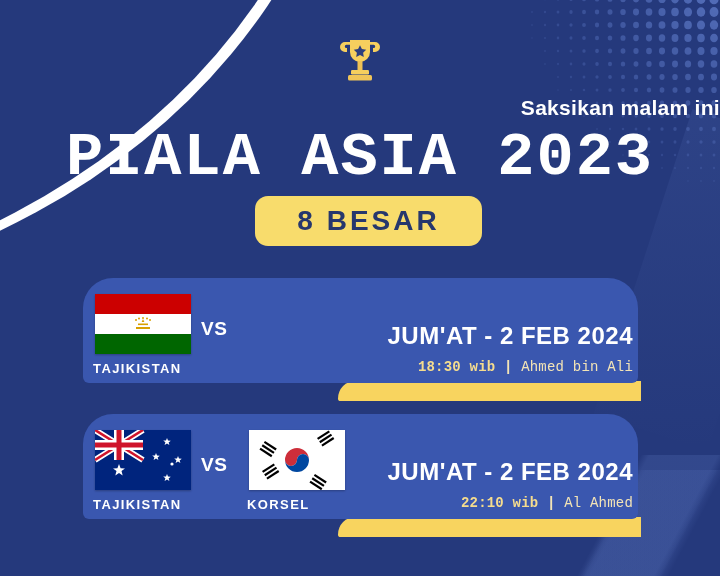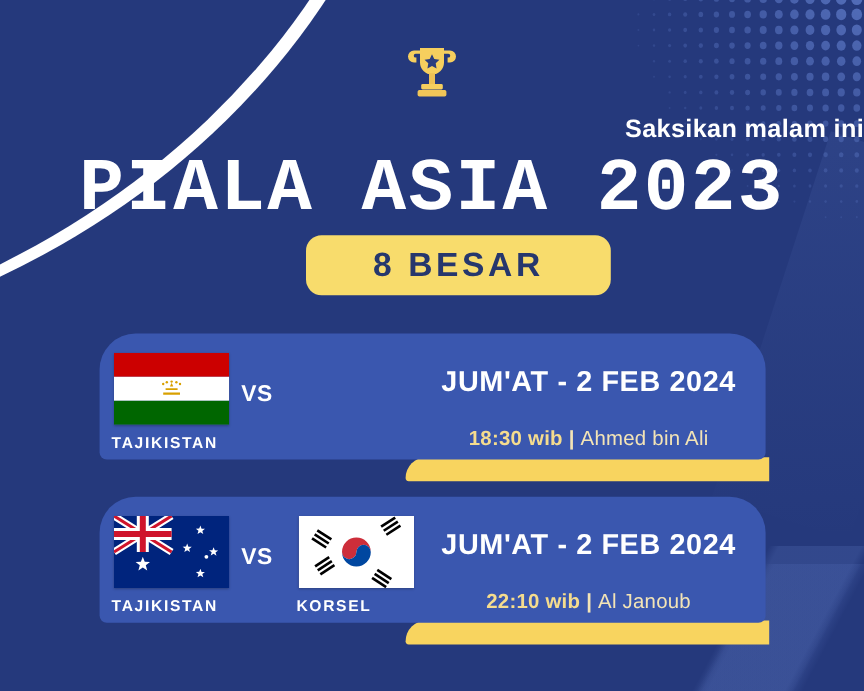--- a/index.html
+++ b/index.html
@@ -119,21 +119,21 @@
     font-weight: bold;
     letter-spacing: 2px;
     transform: scaleX(1.0);
     white-space: nowrap;
     font-family: Liberation Mono, monospace;
   }
   .badge {
     position: absolute;
     left: 255px;
     top: 196px;
-    width: 254px;
+    width: 227px;
     height: 50px;
     background: #f8dc6c;
     border-radius: 13px;
     display: flex;
     align-items: center;
     justify-content: center;
   }
   .badge-text {
     color: #26376d;
     font-size: 28px;
@@ -189,38 +189,39 @@
     width: 46px;
     text-align: left;
     color: #ffffff;
     font-size: 19px;
     font-weight: bold;
     letter-spacing: .5px;
   }
   .info {
     position: absolute;
     left: 265px;
-    top: 27px;
+    top: 44px;
     width: 285px;
-    text-align: center;
+    text-align: right;
   }
   .info-date {
     color: #ffffff;
     font-size: 24px;
     font-weight: bold;
     letter-spacing: .5px;
     white-space: nowrap;
   }
   .info-sub {
-    margin-top: 23px;
+    margin-top: 9px;
     color: #f5dc8e;
-    font-size: 17px;
+    font-size: 14px;
     font-weight: bold;
     letter-spacing: .2px;
     white-space: nowrap;
+    font-family: Liberation Mono, monospace;
   }
   .info-sub .venue { color: #f3e4b6; font-weight: normal; }
   .info-sub .sep { color: #f3e4b6; }
 </style>
 </head>
 <body>
 
 <div id="poster">
 
   <div class="bg-layer">
@@ -568,19 +569,19 @@
           </g>
         </svg>
         <div class="team-name">KORSEL</div>
       </div>
 
       <div class="info">
         <div class="info-date">JUM'AT - 2 FEB 2024</div>
         <div class="info-sub">
           <span>22:10  wib</span>
           <span class="sep">|</span>
-          <span class="venue">Al Janoub</span>
+          <span class="venue">Al Ahmed</span>
         </div>
       </div>
     </div>
   </div>
 
 </div>
 
 </body></html>

